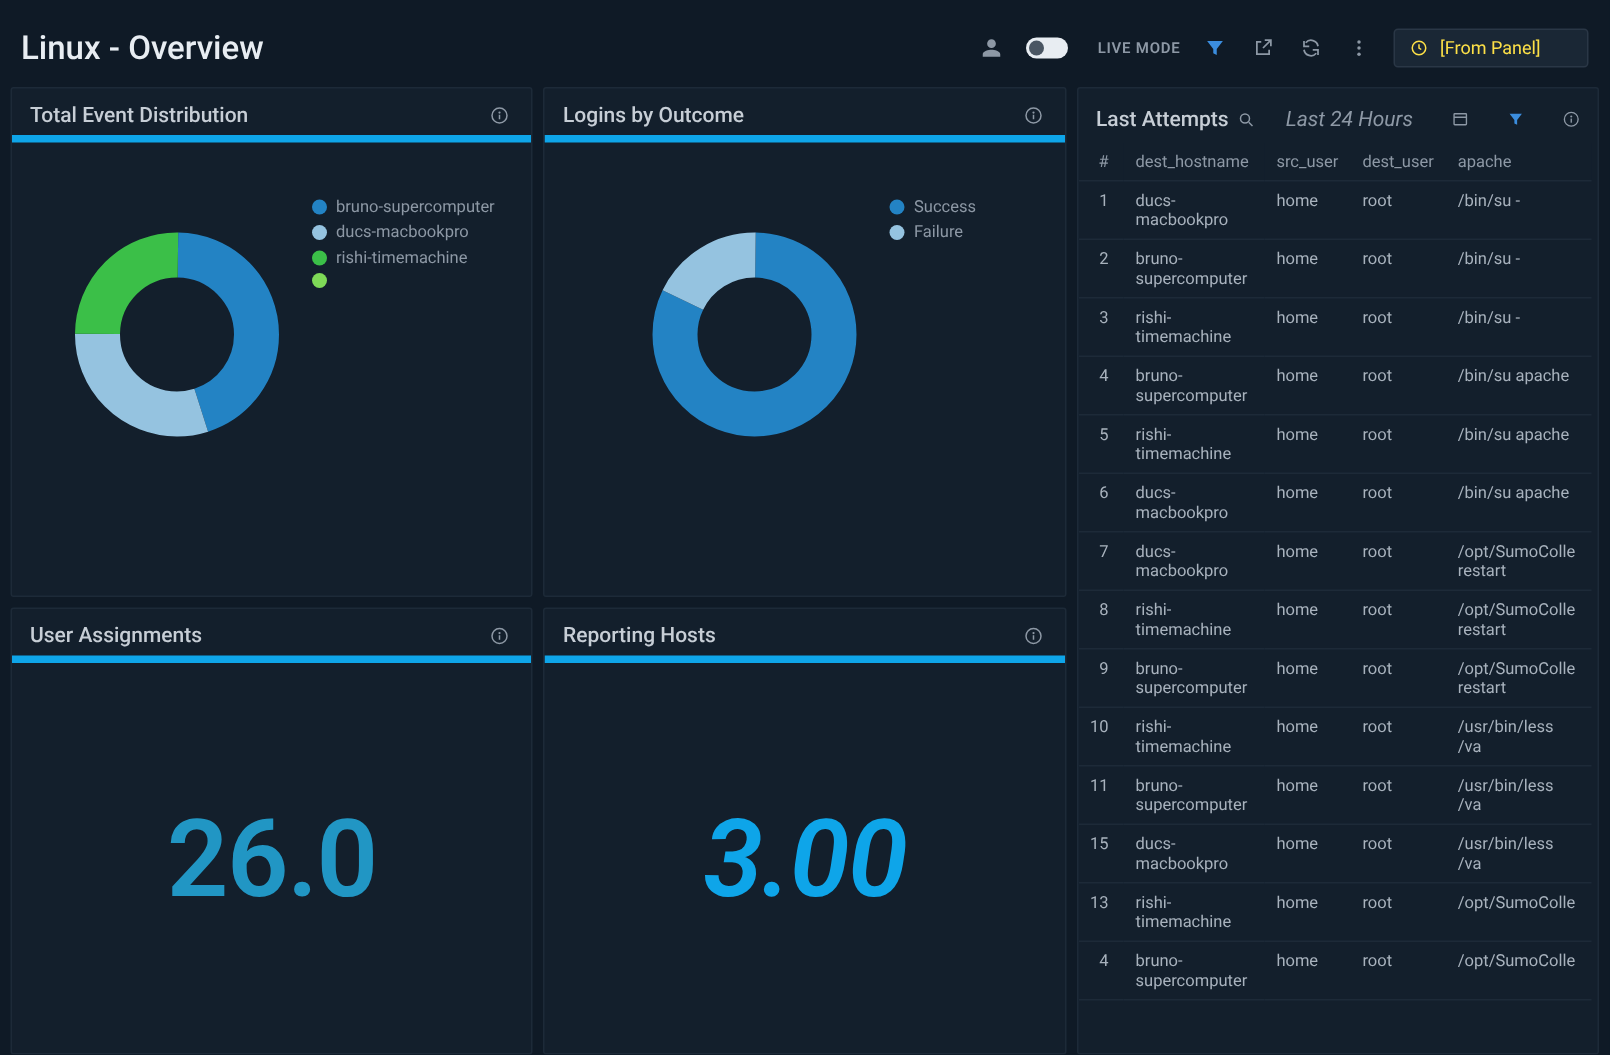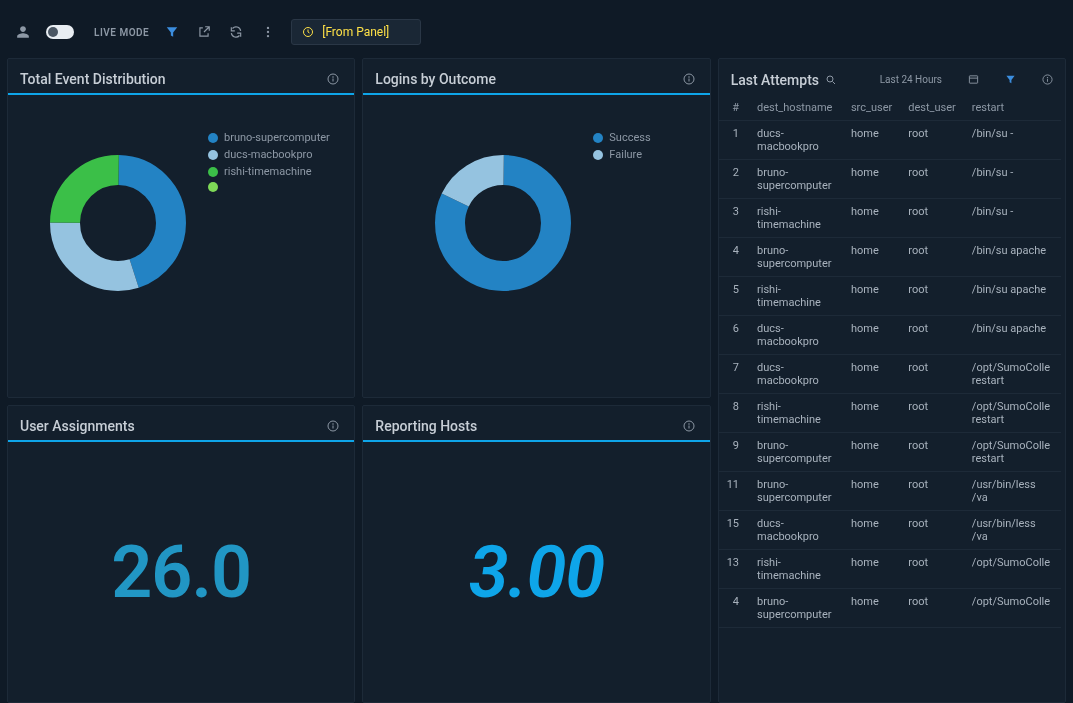--- a/index.html
+++ b/index.html
@@ -82,37 +82,38 @@
     display: flex;
     flex-direction: column;
     overflow: hidden;
   }
   .panel-lg { grid-row: span 2; }
   .panel-header {
     display: flex;
     align-items: center;
     justify-content: space-between;
     padding: 9px 12px 4px 12px;
-    border-bottom: 2px solid #0ea5e9;
+    border-bottom: 5px solid #0ea5e9;
     min-height: 36px;
   }
   .panel-title {
     font-size: 14px;
     font-weight: 500;
     color: #c7ced6;
     display: flex;
     align-items: center;
     gap: 6px;
   }
   .panel-header-actions {
     display: flex;
     align-items: center;
     gap: 25px;
-    font-size: 10px;
+    font-size: 14px;
     color: #8d98a5;
+    font-style: italic;
   }
   .panel-body {
     flex: 1;
     position: relative;
     overflow: hidden;
   }
   .donut-container {
     display: flex;
     align-items: flex-start;
     gap: 20px;
@@ -184,20 +185,21 @@
     font-size: 11px;
   }
   .panel-lg .panel-header { border-bottom: none; }
   .sudo-actions .mini-icon { width: 12px; height: 12px; display:inline-flex; align-items:center; justify-content:center; color:#8d98a5;}
   .sudo-actions .mini-icon.accent { color: #3b8dde; }
 </style>
 </head>
 <body>
 
 <div class="header">
+  <div class="title">Linux - Overview</div>
   <div class="header-right">
     <span class="icon-btn">
       <svg width="14" height="14" viewBox="0 0 24 24" fill="currentColor">
           <path d="M12 12c2.7 0 5-2.3 5-5s-2.3-5-5-5-5 2.3-5 5 2.3 5 5 5zm0 2c-3.3 0-10 1.7-10 5v3h20v-3c0-3.3-6.7-5-10-5z"></path>
         </svg>
     </span>
     <div class="live-mode">
       <div class="toggle"></div>
       <span class="live-label">LIVE MODE</span>
     </div>
@@ -338,21 +340,21 @@
       </div>
     </div>
     <div class="panel-body table-wrap">
       <table>
         <thead>
             <tr id="sudo-head">
               <th class="num">#</th>
               <th>dest_hostname</th>
               <th>src_user</th>
               <th>dest_user</th>
-              <th>restart</th>
+              <th>apache</th>
             </tr>
           </thead>
         <tbody id="sudo-body">
             <tr>
               <td class="num">1</td>
               <td>ducs-macbookpro</td>
               <td>home</td>
               <td>root</td>
               <td>/bin/su -</td>
             </tr>
@@ -404,20 +406,27 @@
               <td>home</td>
               <td>root</td>
               <td>/opt/SumoColle restart</td>
             </tr>
             <tr>
               <td class="num">9</td>
               <td>bruno-supercomputer</td>
               <td>home</td>
               <td>root</td>
               <td>/opt/SumoColle restart</td>
+            </tr>
+            <tr>
+              <td class="num">10</td>
+              <td>rishi-timemachine</td>
+              <td>home</td>
+              <td>root</td>
+              <td>/usr/bin/less /va</td>
             </tr>
             <tr>
               <td class="num">11</td>
               <td>bruno-supercomputer</td>
               <td>home</td>
               <td>root</td>
               <td>/usr/bin/less /va</td>
             </tr>
             <tr>
               <td class="num">15</td>

